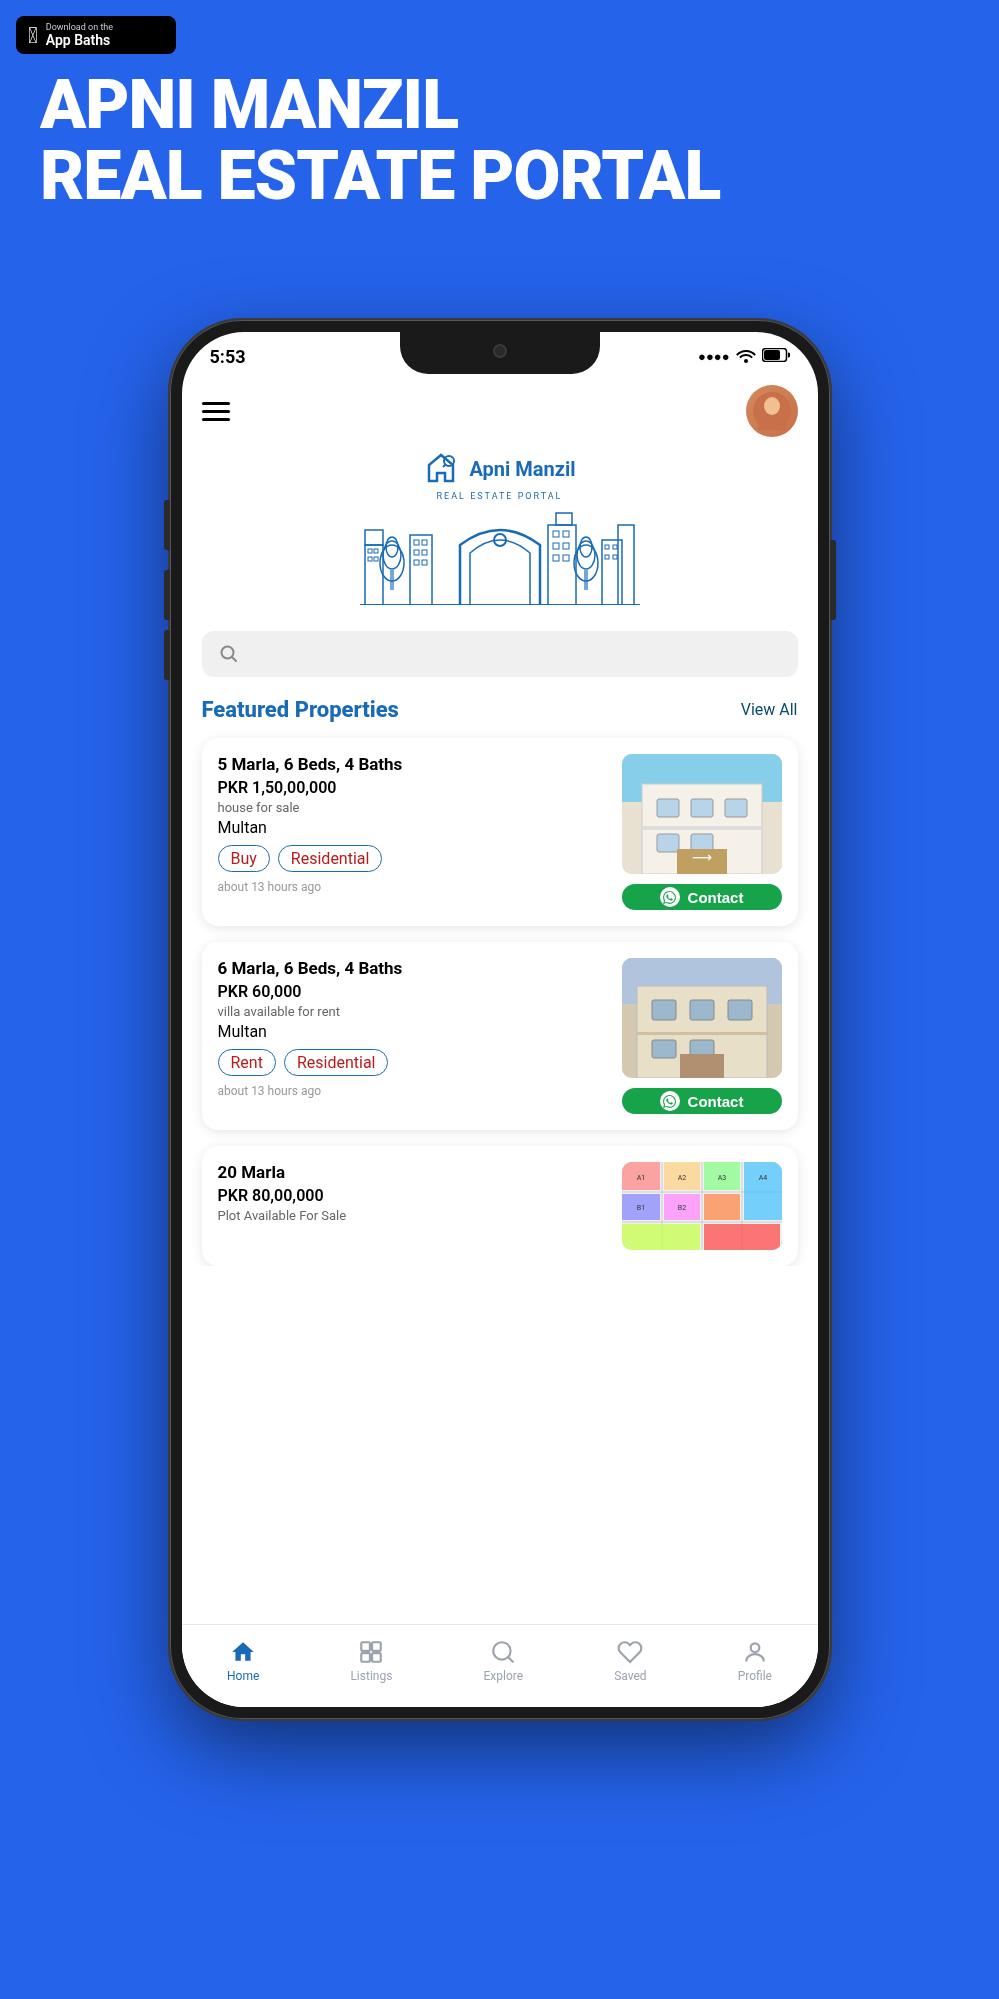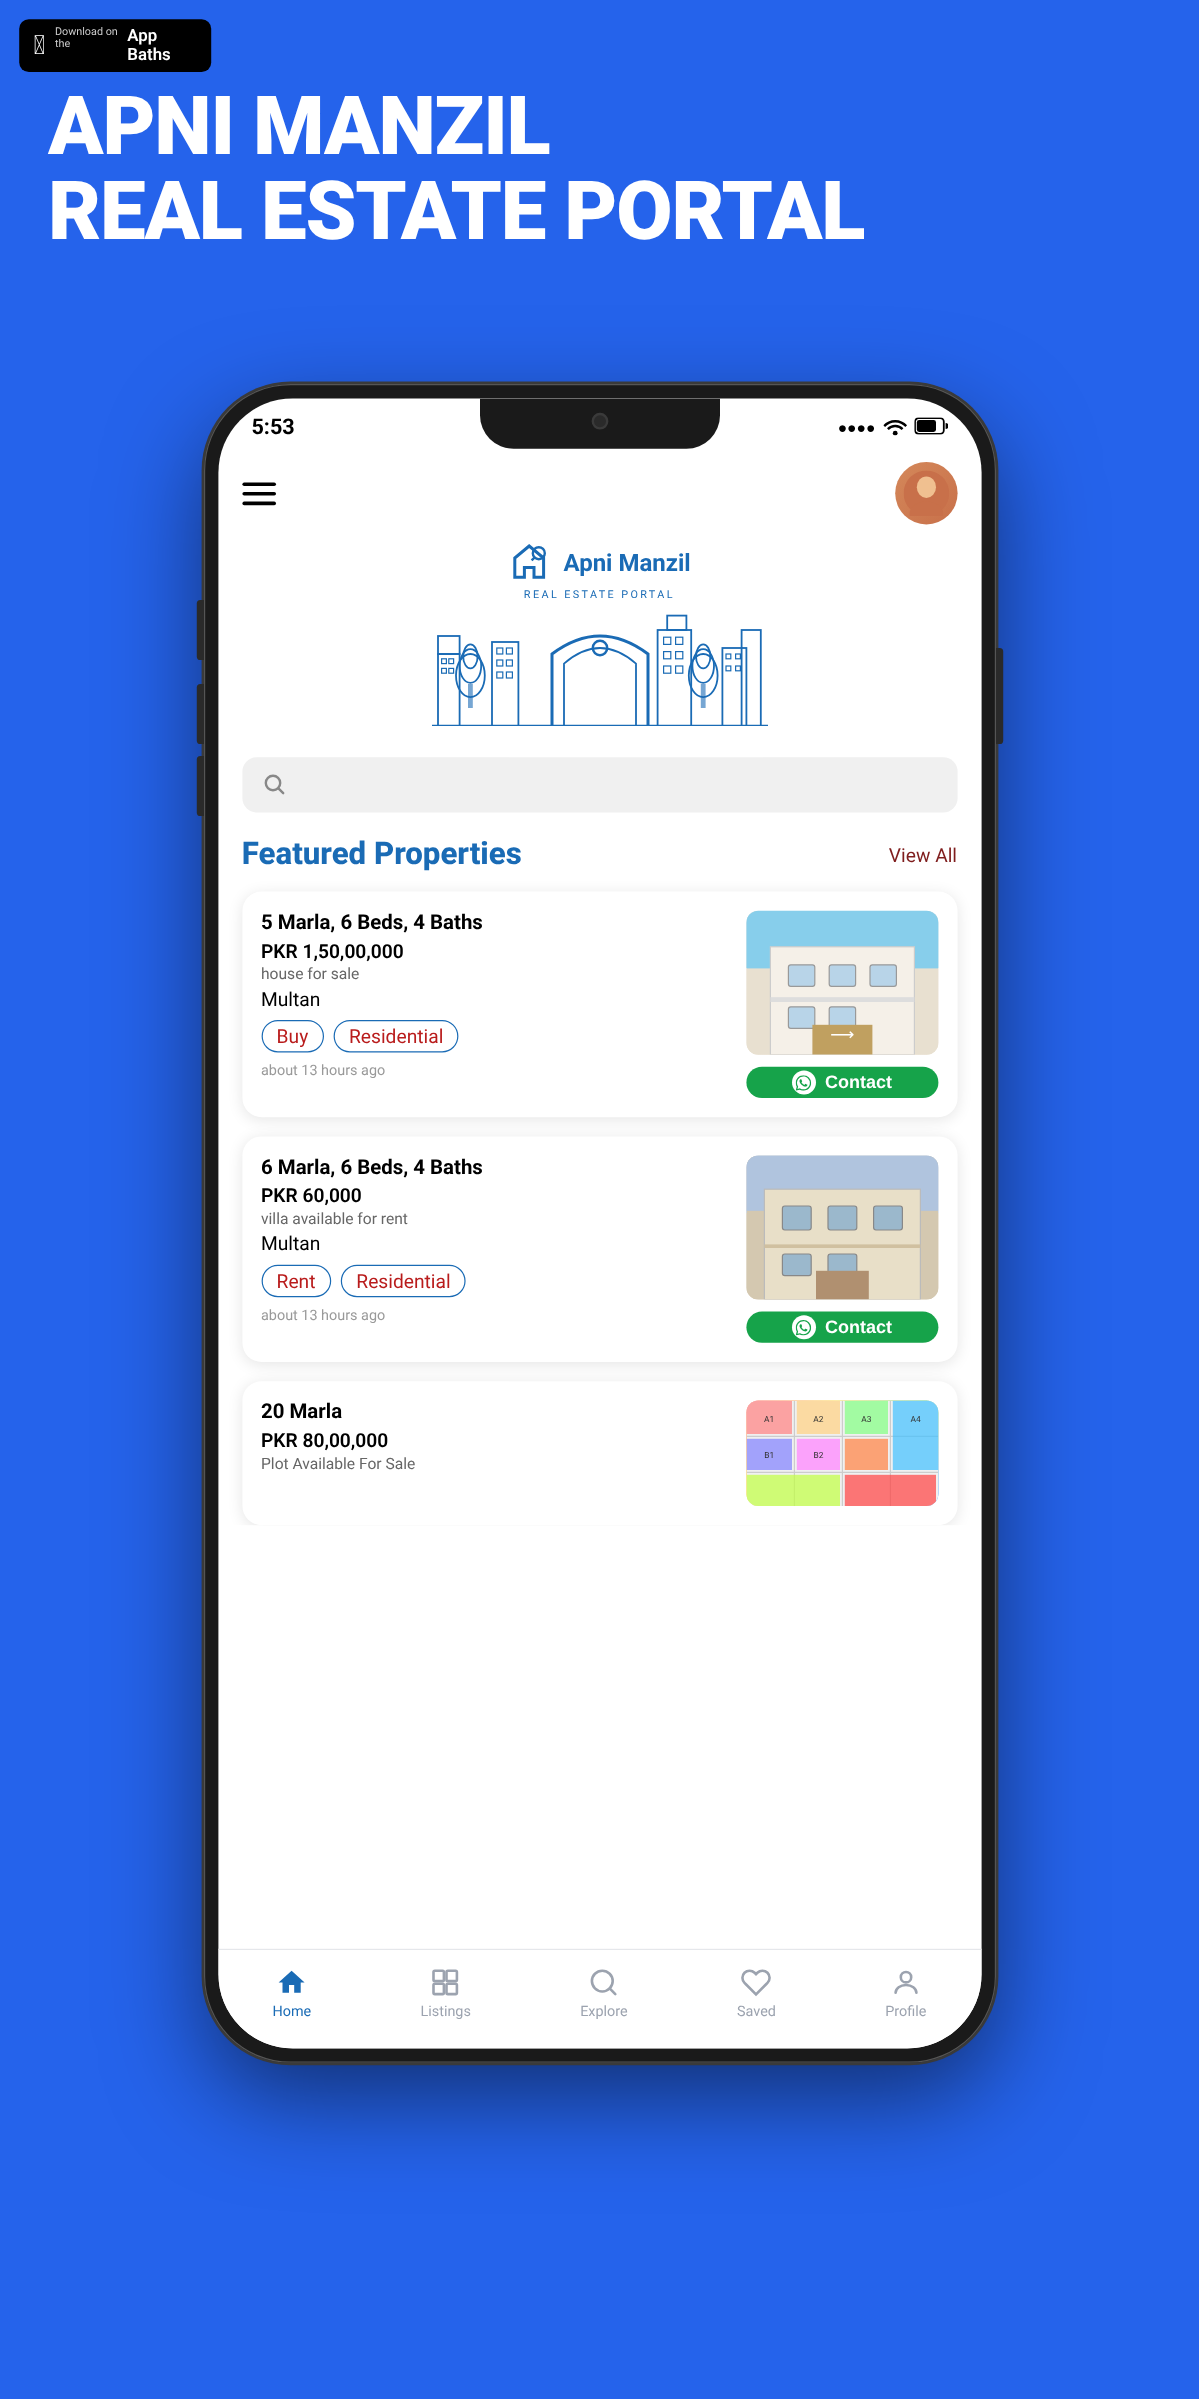--- a/index.html
+++ b/index.html
@@ -24,21 +24,21 @@
       align-items: center;
       gap: 8px;
       color: white;
       width: 160px;
     }
     .app-store-badge .apple-icon {
       font-size: 22px;
     }
     .app-store-badge .badge-text {
       display: flex;
-      flex-direction: row;
+      flex-direction: column;
     }
     .app-store-badge .badge-text .small {
       font-size: 9px;
       color: #ccc;
     }
     .app-store-badge .badge-text .big {
       font-size: 14px;
       font-weight: 600;
     }
 
@@ -245,25 +245,25 @@
 
     
     .section-header {
       display: flex;
       justify-content: space-between;
       align-items: center;
       margin-bottom: 16px;
     }
     .section-title {
       color: #1a6bb5;
-      font-size: 26px;
+      font-size: 22px;
       font-weight: 800;
     }
     .view-all {
-      color: #7f1d1d;
+      color: #0c4a6e;
       font-size: 16px;
       cursor: pointer;
     }
 
     
     .property-card {
       background: white;
       border-radius: 16px;
       padding: 16px;
       margin-bottom: 16px;

